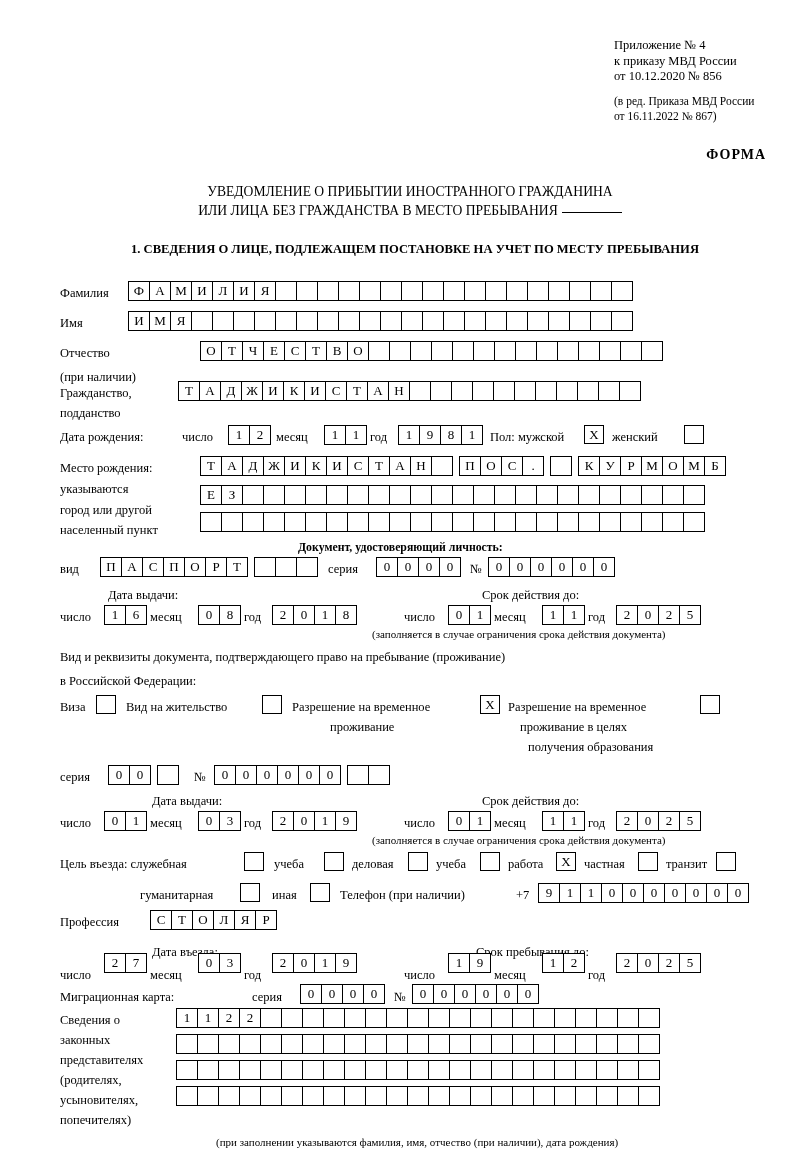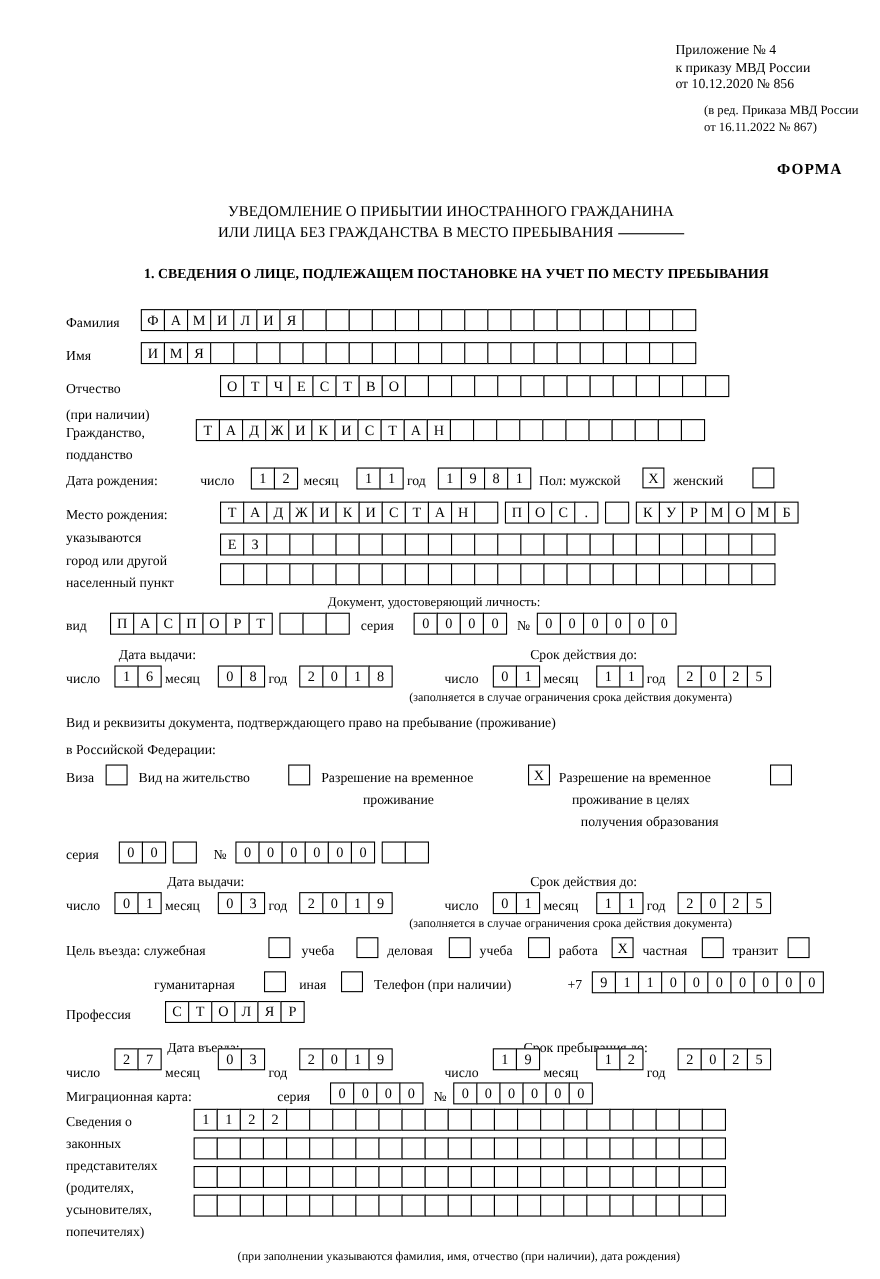--- a/index.html
+++ b/index.html
@@ -23,21 +23,21 @@
     box-sizing: border-box;
   }
   .header-block {
     position: absolute;
     top: 38px;
     left: 614px;
     font-size: 12.5px;
     line-height: 15.5px;
     text-align: left;
   }
-  .header-block .grp2 { margin-top: 9px; font-size: 11.5px; margin-left: 26px; }
+  .header-block .grp2 { margin-top: 9px; font-size: 11.5px; }
   .forma {
     position: absolute;
     top: 147px;
     left: 0;
     width: 766px;
     text-align: right;
     font-size: 14px;
     font-weight: bold;
     letter-spacing: 1px;
   }
@@ -105,21 +105,21 @@
     line-height: 17px;
   }
   .note {
     position: absolute;
     font-size: 11px;
     white-space: nowrap;
   }
   .bold-c {
     position: absolute;
     font-size: 11.8px;
-    font-weight: normal;
+    font-weight: bold;
     white-space: nowrap;
   }
 </style>
 </head>
 <body>
 
 <div class="page">
 
   <div class="header-block">
     <div>Приложение № 4</div>

